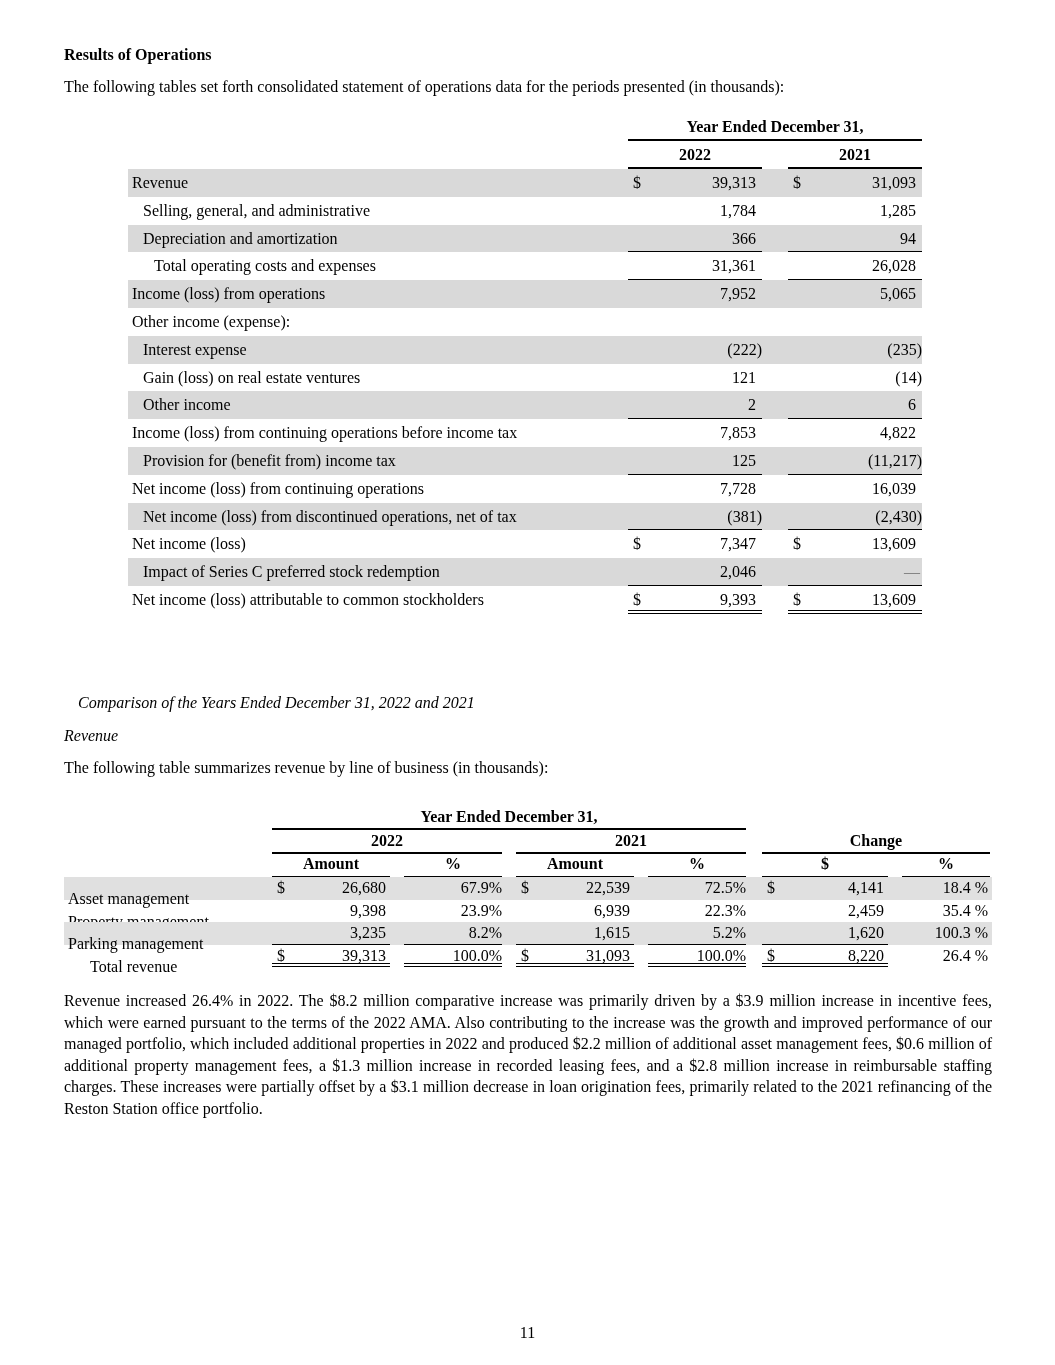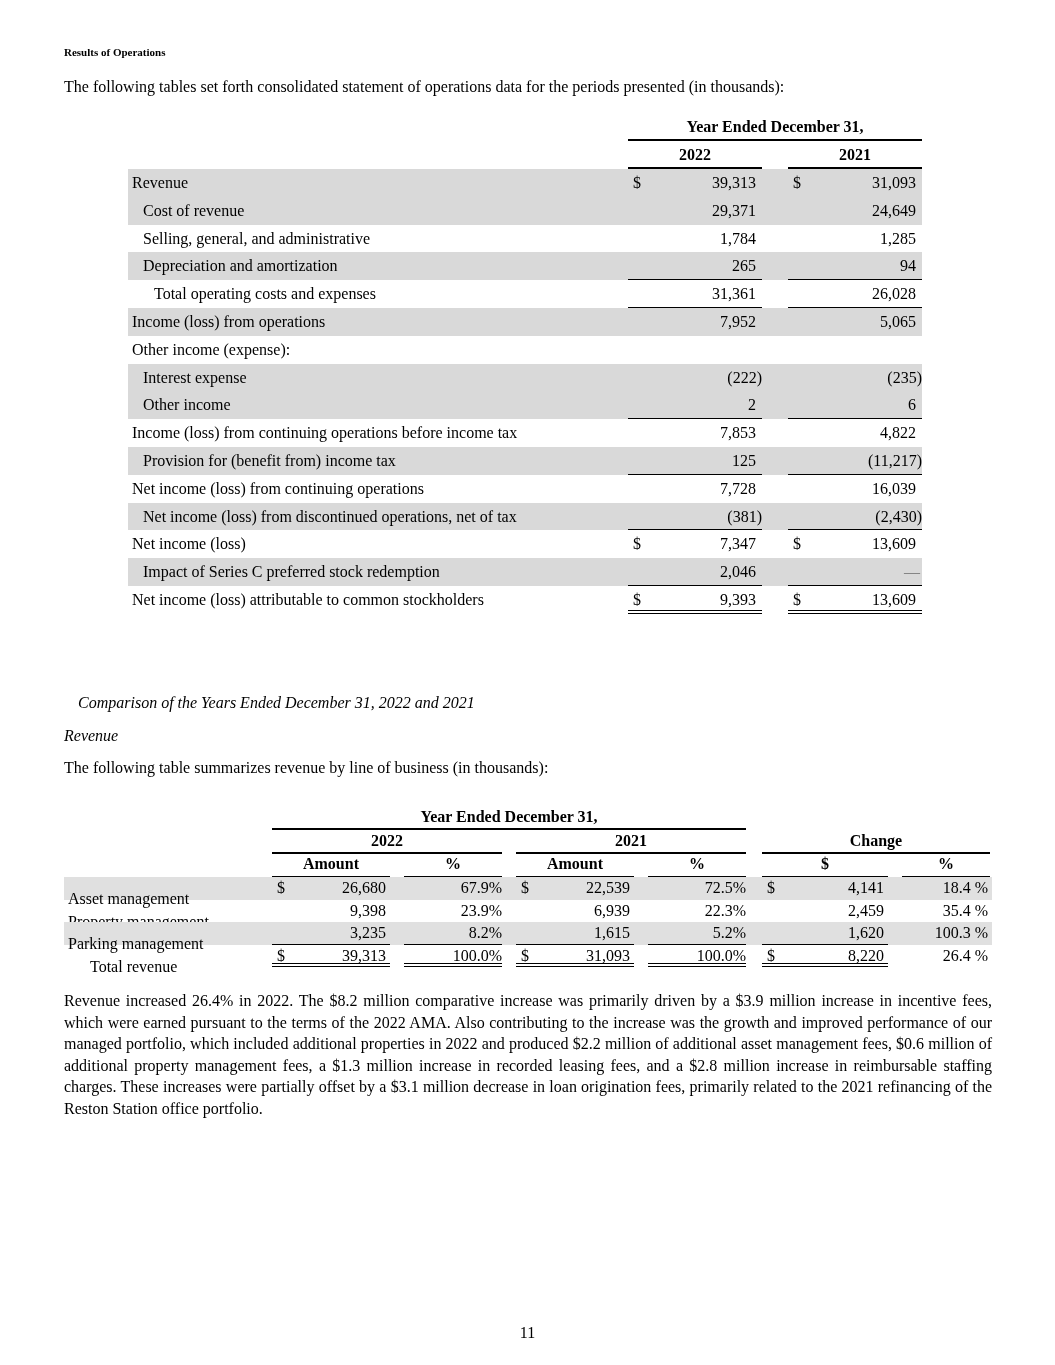--- a/index.html
+++ b/index.html
@@ -1,18 +1,18 @@
 <!DOCTYPE html>
 <html><head>
 <meta charset="utf-8">
 <style>
   html, body { margin:0; padding:0; background:#ffffff; }
   body { width:1055px; height:1365px; position:relative; font-family:"Liberation Serif", serif; color:#000; font-size:16px; }
   .abs { position:absolute; }
-  .h-section { left:64px; top:46px; font-weight:bold; font-size:11px; }
+  .h-section { left:64px; top:46px; font-weight:bold; font-size:16px; }
   .intro { left:64px; top:78px; font-size:16px;font-family:Liberation Serif, serif; }
 
   
   .t1 { position:absolute; left:128px; top:116px; width:794px; }
   .t1 .hdr-year { position:absolute; left:500px; width:294px; top:2px; text-align:center; font-weight:bold; }
   .t1 .hdr-rule { position:absolute; left:500px; width:294px; top:23px; border-top:2px solid #000; }
   .t1 .hdr-2022 { position:absolute; left:500px; width:134px; top:30px; text-align:center; font-weight:bold; }
   .t1 .hdr-2021 { position:absolute; left:660px; width:134px; top:30px; text-align:center; font-weight:bold; }
   .t1 .hdr-rule-a { position:absolute; left:500px; width:134px; top:51px; border-top:2px solid #000; }
   .t1 .hdr-rule-b { position:absolute; left:660px; width:134px; top:51px; border-top:2px solid #000; }
@@ -88,42 +88,33 @@
         <span class="lbl ">Revenue</span>
         <div class="cell c22">
           <span class="cur">$</span>
           <span class="val">39,313</span>
         </div>
         <div class="cell c21">
           <span class="cur">$</span>
           <span class="val">31,093</span>
         </div>
       </div>
-      <div class="row shade">
-        <span class="lbl ind1">Cost of revenue</span>
-        <div class="cell c22">
-          <span class="val">29,371</span>
-        </div>
-        <div class="cell c21">
-          <span class="val">24,649</span>
-        </div>
-      </div>
       <div class="row">
         <span class="lbl ind1">Selling, general, and administrative</span>
         <div class="cell c22">
           <span class="val">1,784</span>
         </div>
         <div class="cell c21">
           <span class="val">1,285</span>
         </div>
       </div>
       <div class="row shade">
         <span class="lbl ind1">Depreciation and amortization</span>
         <div class="cell c22 ul">
-          <span class="val">265</span>
+          <span class="val">366</span>
         </div>
         <div class="cell c21 ul">
           <span class="val">94</span>
         </div>
       </div>
       <div class="row">
         <span class="lbl ind2">Total operating costs and expenses</span>
         <div class="cell c22 ul">
           <span class="val">31,361</span>
         </div>
@@ -149,20 +140,29 @@
           <span class="val"></span>
         </div>
       </div>
       <div class="row shade">
         <span class="lbl ind1">Interest expense</span>
         <div class="cell c22">
           <span class="val paren">(222)</span>
         </div>
         <div class="cell c21">
           <span class="val paren">(235)</span>
+        </div>
+      </div>
+      <div class="row">
+        <span class="lbl ind1">Gain (loss) on real estate ventures</span>
+        <div class="cell c22">
+          <span class="val">121</span>
+        </div>
+        <div class="cell c21">
+          <span class="val paren">(14)</span>
         </div>
       </div>
       <div class="row shade">
         <span class="lbl ind1">Other income</span>
         <div class="cell c22 ul">
           <span class="val">2</span>
         </div>
         <div class="cell c21 ul">
           <span class="val">6</span>
         </div>

